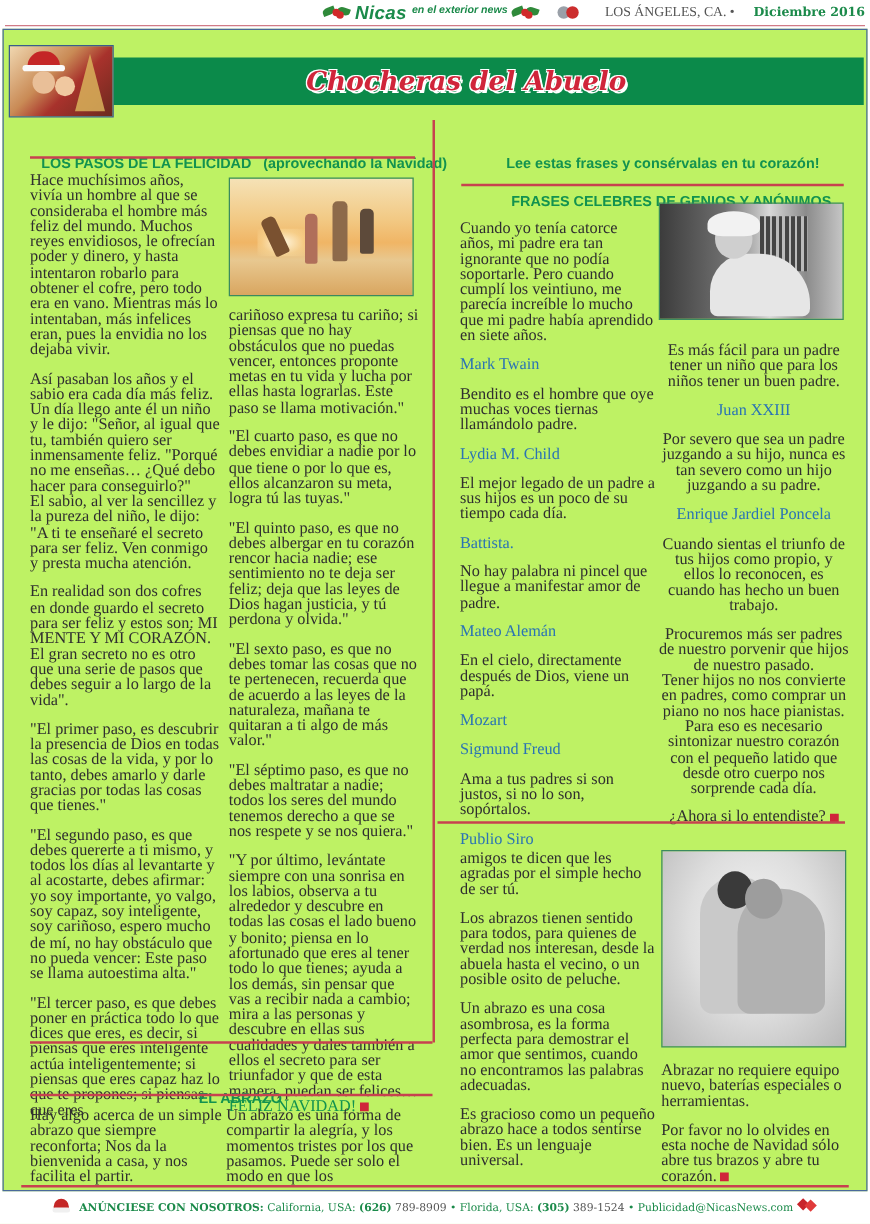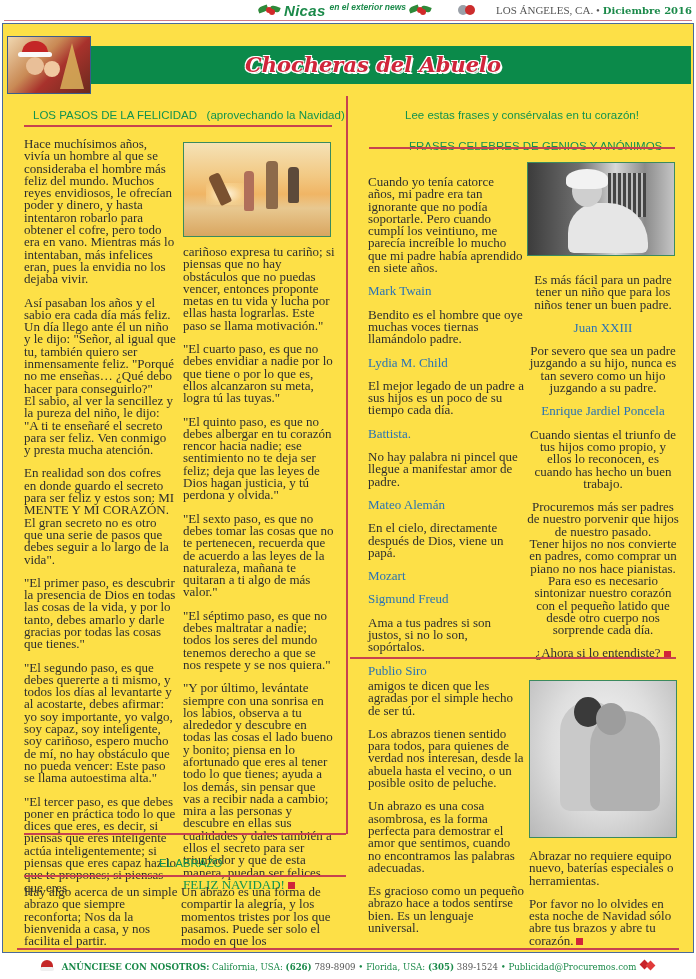--- a/index.html
+++ b/index.html
@@ -6,54 +6,54 @@
   html, body { width: 696px; height: 979px; background: #ffffff; overflow: hidden; }
   body { font-family: "DejaVu Sans", sans-serif; color: #2b2b2b; position: relative; }
 
   
   .topbar { position: absolute; left: 0; top: 0; width: 696px; height: 22px; }
   .topbar .left { position: absolute; left: 12px; top: 4px; font-family: "DejaVu Serif", serif; font-size: 10.5px; color: #333; margin-top: 24px; }
   .topbar .center { position: absolute; left: 258px; top: 2px; height: 18px; display: flex; align-items: flex-start; }
   .topbar .center .brand { font-family: "Liberation Sans", sans-serif; font-weight: bold; font-style: italic; font-size: 15px; color: #1b8a4a; margin-left: 4px; letter-spacing: 0.3px; }
   .topbar .center .tag { font-family: "Liberation Sans", sans-serif; font-weight: bold; font-style: italic; font-size: 8.5px; color: #1b8a4a; margin-left: 4px; }
   .topbar .right { position: absolute; right: 4px; top: 4px; font-family: "Liberation Serif", serif; font-size: 11px; color: #555; display: flex; align-items: center; }
-  .topbar .right .date { font-family: "DejaVu Serif", serif; font-weight: bold; color: #1b8a4a; font-size: 10px; margin-left: 3px; }
+  .topbar .right .date { font-family: "DejaVu Serif", serif; font-weight: bold; color: #1b8a4a; font-size: 10px; margin-left: 15px; }
   .topbar .rule { position: absolute; left: 4px; right: 4px; top: 20px; height: 1px; background: #d07a86; }
 
   .holly { display: inline-block; position: relative; width: 22px; height: 14px; }
   .holly .leaf { position: absolute; width: 10px; height: 6px; background: #2f8a3a; border-radius: 50% 0 50% 0; top: 4px; }
   .holly .leaf.l { left: 0; transform: rotate(-20deg); }
   .holly .leaf.r { right: 0; transform: rotate(20deg); }
   .holly .berry { position: absolute; width: 6px; height: 6px; background: #d12a2a; border-radius: 50%; top: 5px; left: 8px; }
   .holly .berry.b2 { left: 11px; top: 7px; }
   .poinsettia { display: inline-block; position: relative; width: 16px; height: 14px; }
   .poinsettia span { position: absolute; width: 7px; height: 7px; background: #c8242b; transform: rotate(45deg); }
   .ornament { display:inline-block; width: 18px; height: 12px; position: relative; }
   .ornament i { position:absolute; width:10px; height:10px; border-radius:50%; top:1px; }
   .ornament i.a { left:0; background:#9aa0a8; }
   .ornament i.b { left:7px; background:#cc2d2d; }
 
   
-  .frame { position: absolute; left: 2px; top: 23px; width: 692px; height: 930px; border: 1.5px solid #4a6a9a; background: #fde047; }
+  .frame { position: absolute; left: 2px; top: 23px; width: 692px; height: 930px; border: 1.5px solid #4a6a9a; background: #bef264; }
 
   .banner-photo { position: absolute; left: 4px; top: 12px; width: 84px; height: 58px; border: 1px solid #3b5c8c; overflow: hidden;
      background: linear-gradient(135deg, #f0d7b0 0%, #c98a55 40%, #a8322c 60%, #6b2a1e 100%); }
   .banner-photo .hat { position:absolute; left:14px; top:4px; width:26px; height:14px; background:#c42626; border-radius: 12px 12px 2px 2px; }
   .banner-photo .hatrim { position:absolute; left:10px; top:15px; width:34px; height:5px; background:#fafafa; border-radius:3px; }
   .banner-photo .face1 { position:absolute; left:18px; top:20px; width:18px; height:18px; background:#e9bf98; border-radius:50%; }
   .banner-photo .face2 { position:absolute; left:36px; top:24px; width:16px; height:16px; background:#f0c8a0; border-radius:50%; }
   .banner-photo .tree { position:absolute; right:6px; top:6px; width:0; height:0; border-left:12px solid transparent; border-right:12px solid transparent; border-bottom:46px solid #d9b25a; opacity:0.85; }
 
   .banner-band { position: absolute; left: 88px; top: 22px; width: 600px; height: 38px; background: #0b8a4a; }
   .banner-title { position: absolute; left: 88px; top: 22px; width: 500px; height: 38px; text-align: center; line-height: 38px;
      font-family: "DejaVu Serif", serif; font-style: italic; font-weight: bold; font-size: 21px; color: #d0253a;
      text-shadow: -1px -1px 0 #fff, 1px -1px 0 #fff, -1px 1px 0 #fff, 1px 1px 0 #fff, 2px 2px 0 #fff; }
 
   
-  .sec-title { position: absolute; font-family: "Liberation Sans", sans-serif; font-weight: normal; color: #12924f; font-size: 11.5px; white-space: nowrap; }
+  .sec-title { position: absolute; font-family: "Liberation Sans", sans-serif; font-weight: bold; color: #12924f; font-size: 11.5px; white-space: nowrap; margin-top: 16px; }
   .sec-rule { position: absolute; height: 1.5px; background: #c7424f; }
 
   .txt { position: absolute; font-family: Liberation Serif, serif; font-size: 13px; line-height: 12.3px; color: #2f2f2f; }
   .txt p { margin-bottom: 11px; }
   .txt p.tight { margin-bottom: 0; }
   .author { color: #2a73b5; display:block;margin-top:11px; }
   .green { color: #12924f; }
   .endmark { display:inline-block; width: 7px; height: 7px; background: #d0253a; margin-left: 3px; vertical-align: -0.5px; }
 
   .photo { position: absolute; border: 1.5px solid #3b8a5e; overflow: hidden; }
@@ -227,15 +227,15 @@
 
 <div class="footer">
   <span class="santa"><i></i><u></u></span>
   <b>ANÚNCIESE CON NOSOTROS:</b>
   <span>California, USA:</span>
   <b>(626)</b>
   <span style="color:#555">789-8909</span>
   <span>• Florida, USA:</span>
   <b>(305)</b>
   <span style="color:#555">389-1524</span>
-  <span>• Publicidad@Procuremos.com</span>
+  <span>• Publicidad@NicasNews.com</span>
   <span class="poinsettia" style="vertical-align:-2px"><span style="left:2px;top:3px"></span><span style="left:8px;top:4px;background:#e03a3a"></span></span>
 </div>
 
 </body></html>

